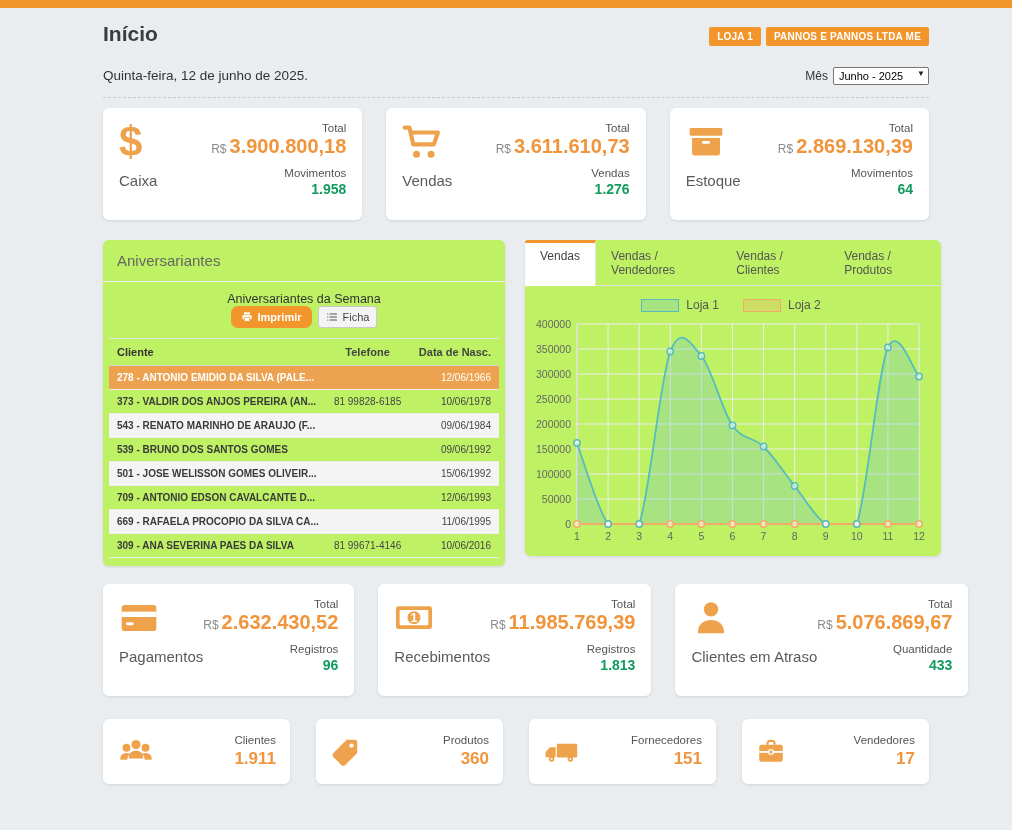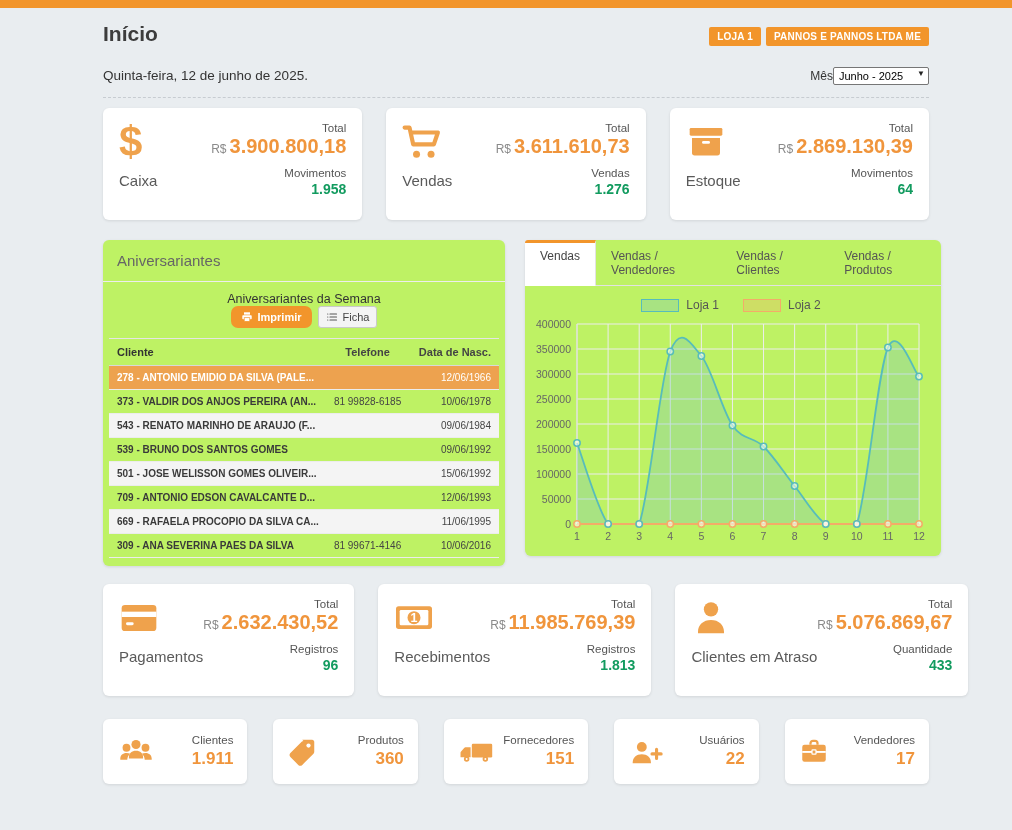--- a/index.html
+++ b/index.html
@@ -9,21 +9,21 @@
   .container { width:826px; margin-left:103px; position:relative; }
 
   
   .page-header { position:relative; padding:14px 0 12px; border-bottom:1px dashed #c7ccd1; }
   .page-title { font-size:21px; font-weight:bold; color:#3c3c3c; }
   .header-buttons { position:absolute; right:0; top:19px; display:flex; gap:5px; }
   .pill-btn { background:#F2952B; color:#fff; border:none; border-radius:2px; font-size:10px; font-weight:bold;
               padding:4px 8px; letter-spacing:.2px; cursor:pointer; font-family:inherit; }
   .date-row { display:flex; justify-content:space-between; align-items:center; margin-top:20px; }
   .date-text { font-size:13.5px; color:#333; }
-  .month-picker { display:flex; align-items:center; }
+  .month-picker { display:flex; align-items:center; gap:5px; }
   .month-label { font-size:12px; color:#333; }
   .select-wrap { position:relative; }
   .month-select { appearance:none; -webkit-appearance:none; border:1px solid #767676; border-radius:2px;
                   background:#fff; font-size:11px; height:18px; width:96px; padding:0 16px 0 5px; font-family:inherit; }
   .select-chevron { position:absolute; right:4px; top:3px; font-size:8px; color:#222; pointer-events:none; }
 
   
   .cards-row { display:flex; gap:24px; margin-top:10px; }
   .cards-row.r3 { margin-top:18px; }
   .mid-row { display:flex; gap:20px; margin-top:20px; align-items:flex-start; }
@@ -432,31 +432,20 @@
           <circle cx="22.8" cy="18.2" r="2.3"></circle>
         <circle cx="7.2" cy="18.2" r="0.8" fill="#fff"></circle>
           <circle cx="22.8" cy="18.2" r="0.8" fill="#fff"></circle>
       </svg>
       <div class="mini-right">
         <div class="mini-label">Fornecedores</div>
         <div class="mini-value">151</div>
       </div>
     </div>
     <div class="mini-card">
-      <svg viewBox="0 0 30 24" width="36" height="29" fill="#EFA24C">
-        <circle cx="11.5" cy="8.2" r="4.1"></circle>
-        <path d="M11.5 14.3c-4.5 0-7.6 2.8-7.6 6.8v.7h15.2v-.7c0-4-3.1-6.8-7.6-6.8z"></path>
-        <path d="M23.8 10.2v7.6M20 14h7.6" stroke="#EFA24C" stroke-width="2.6" stroke-linecap="round" fill="none"></path>
-      </svg>
-      <div class="mini-right">
-        <div class="mini-label">Usuários</div>
-        <div class="mini-value">22</div>
-      </div>
-    </div>
-    <div class="mini-card">
       <svg viewBox="0 0 24 24" width="30" height="30" fill="#EFA24C">
         <path d="M9.2 6.2V5a2 2 0 0 1 2-2h1.6a2 2 0 0 1 2 2v1.2" fill="none" stroke="#EFA24C" stroke-width="1.8"></path>
         <rect x="2.6" y="6.2" width="18.8" height="13.6" rx="1.8"></rect>
         <rect x="2.6" y="11.2" width="18.8" height="1.5" fill="#fff"></rect>
         <rect x="10.4" y="10.2" width="3.2" height="3.4" rx="0.5" fill="#EFA24C" stroke="#fff"></rect>
       </svg>
       <div class="mini-right">
         <div class="mini-label">Vendedores</div>
         <div class="mini-value">17</div>
       </div>

